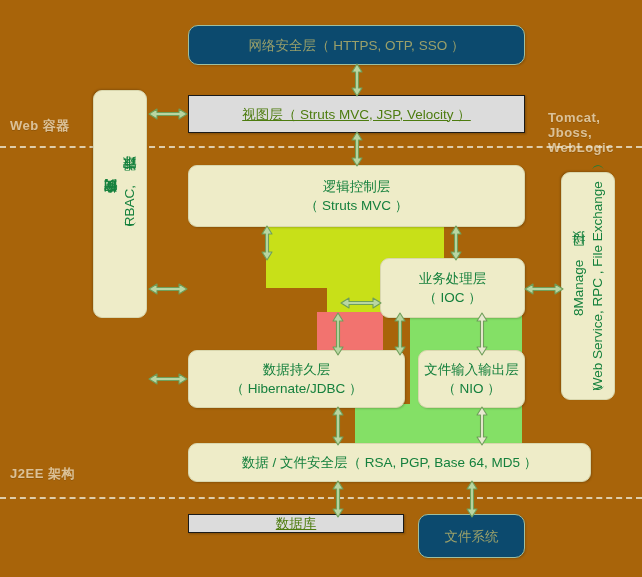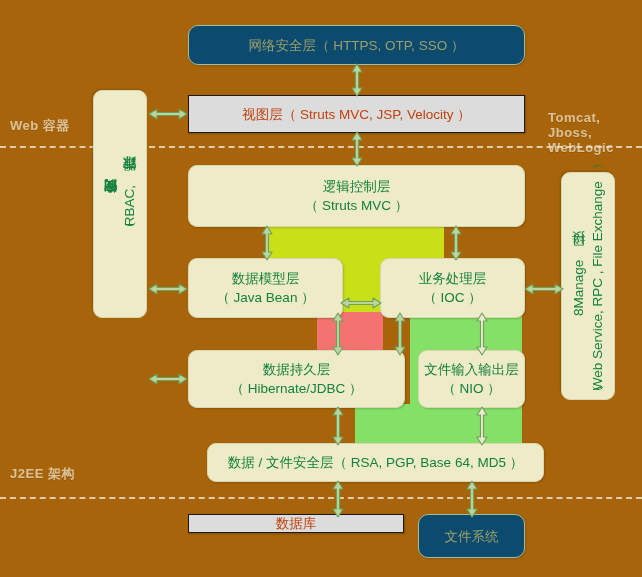--- a/index.html
+++ b/index.html
@@ -62,22 +62,23 @@
     background:#0c4a6e;
     border:1.5px solid #9fbf9f;
     border-radius:10px;
     color:#9aa06a;
     box-shadow:1px 1px 2px rgba(0,0,0,.18);
   }
   .box-gray{
     background:#dcdcdc;
     border:1.5px solid #1a1a1a;
     border-radius:0;
-    color:#c2410c;
+    color:#4d7c0f;
     box-shadow:1px 1px 2px rgba(0,0,0,.25);
+    text-decoration:underline;
   }
   .vert{
     writing-mode:vertical-rl;
     transform:rotate(180deg);
   }
 
   
   .arrow{position:absolute;z-index:6;}
   .arrow svg{display:block;overflow:visible;}
 </style>
@@ -106,33 +107,31 @@
   <div class="box box-white" style="left:188px;top:25px;width:337px;height:40px;">网络安全层（ HTTPS, OTP, SSO ）</div>
 
   <div class="box box-gray" style="left:188px;top:95px;width:337px;height:38px;">视图层（ Struts MVC, JSP, Velocity ）</div>
 
   <div class="box box-cream vert" style="left:93px;top:90px;width:54px;height:228px;">安全访问控制
 （ RBAC, 审计跟踪 ）</div>
 
   <div class="box box-cream" style="left:188px;top:165px;width:337px;height:62px;">逻辑控制层
 （ Struts MVC ）</div>
 
-  <div class="box box-cream" style="left:188px;top:258px;width:155px;height:60px;">数据模型层
-（ Java Bean ）</div>
 
   <div class="box box-cream" style="left:380px;top:258px;width:145px;height:60px;">业务处理层
 （ IOC ）</div>
 
   <div class="box box-cream" style="left:188px;top:350px;width:217px;height:58px;">数据持久层
 （ Hibernate/JDBC ）</div>
 
   <div class="box box-cream" style="left:418px;top:350px;width:107px;height:58px;">文件输入输出层
 （ NIO ）</div>
 
-  <div class="box box-cream" style="left:188px;top:443px;width:337px;height:39px;margin-left:19px;">数据 / 文件安全层（ RSA, PGP, Base 64, MD5 ）</div>
+  <div class="box box-cream" style="left:188px;top:443px;width:403px;height:39px;">数据 / 文件安全层（ RSA, PGP, Base 64, MD5 ）</div>
 
   <div class="box box-gray" style="left:188px;top:514px;width:216px;height:19px;">数据库</div>
 
   <div class="box box-white" style="left:418px;top:514px;width:107px;height:44px;">文件系统</div>
 
   <div class="box box-cream vert" style="left:561px;top:172px;width:54px;height:228px;">8Manage 接口
 （ Web Service, RPC , File Exchange ）</div>
 
   <div class="arrow" style="left:349px;top:63px;">
     <svg width="16" height="34" viewBox="0 0 16 34">

